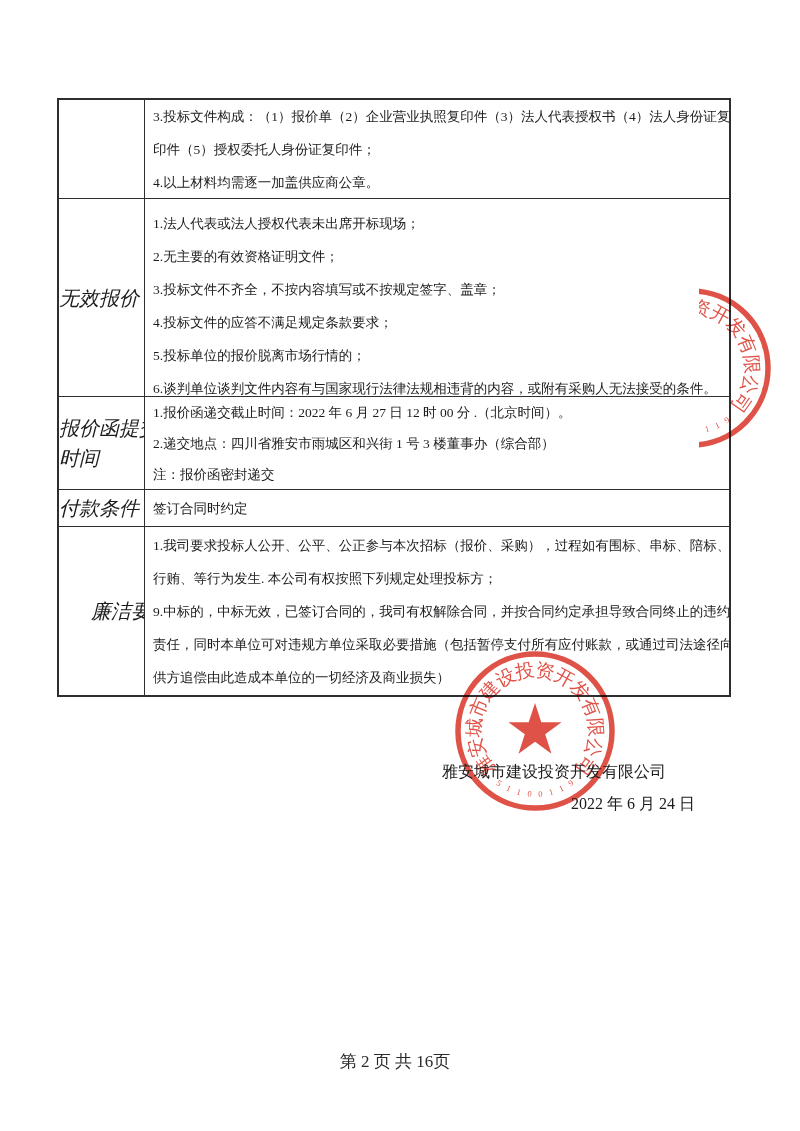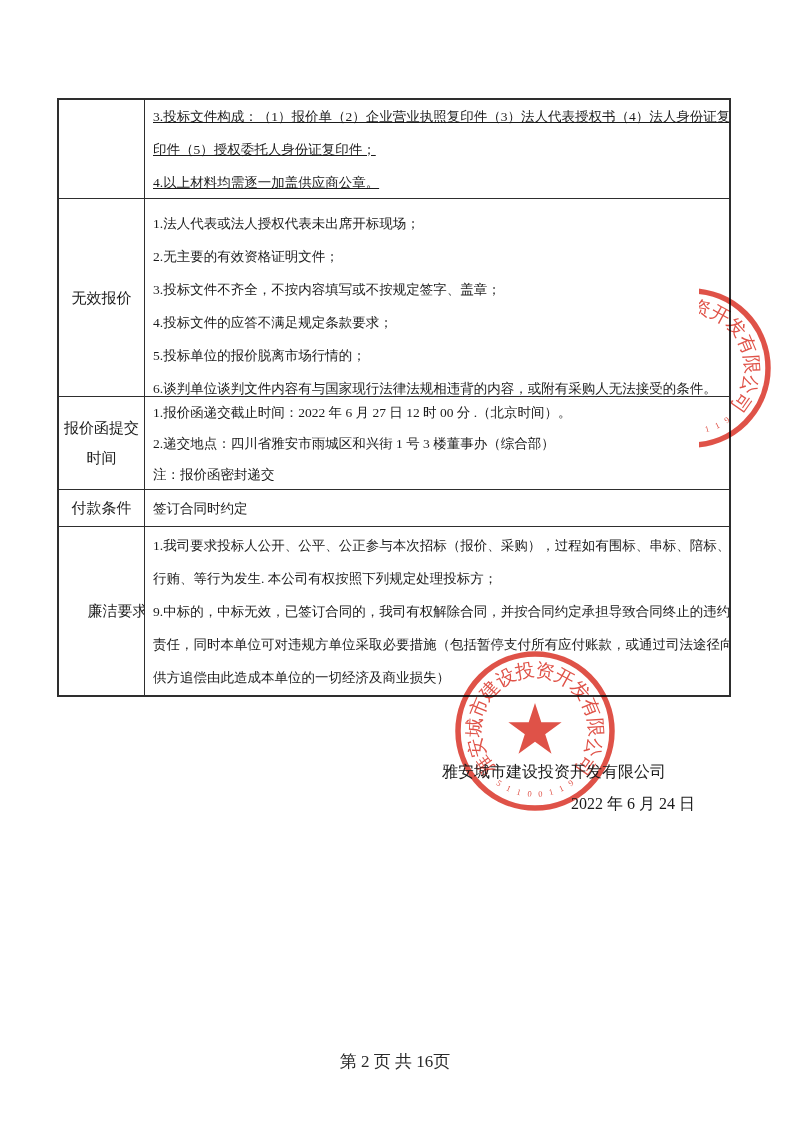--- a/index.html
+++ b/index.html
@@ -12,21 +12,21 @@
   #doc-table{
     position:absolute;left:57px;top:98px;width:674px;
     display:grid;grid-template-columns:86px 1fr;
     border:2px solid #2e2e2e;
     box-sizing:border-box;
     background:transparent;
   }
   .cell{box-sizing:border-box;display:flex;flex-direction:column;justify-content:center;overflow:hidden;}
   .label-cell{
     border-right:1.5px solid #2e2e2e;border-bottom:1.5px solid #2e2e2e;
-    align-items:center;text-align:center;font-size:15px;
+    align-items:flex-start;text-align:center;font-size:20px;font-style:italic;
   }
   .content-cell{
     border-bottom:1.5px solid #2e2e2e;
     padding:0 4px 0 8px;font-size:13.5px;
   }
   .no-bb{border-bottom:none;}
   .txt-line{white-space:nowrap;}
   .lab-line{white-space:nowrap;line-height:30px;}
   
   #sig-company{
@@ -45,21 +45,21 @@
   
   .stamp-svg{position:absolute;mix-blend-mode:multiply;opacity:0.92;}
   #stamp-main{left:450px;top:646px;}
   #stamp-edge{left:606px;top:283px;}
 </style>
 </head>
 <body>
 
 <div id="doc-table">
     <div class="cell label-cell" style="height: 99px;"></div>
-    <div class="cell content-cell" style="height: 99px; text-decoration: underline;">
+    <div class="cell content-cell" style="height: 99px;">
       <div class="txt-line" style="line-height: 33px;">3.投标文件构成：（1）报价单（2）企业营业执照复印件（3）法人代表授权书（4）法人身份证复</div>
       <div class="txt-line" style="line-height: 33px;">印件（5）授权委托人身份证复印件；</div>
       <div class="txt-line" style="line-height: 33px;">4.以上材料均需逐一加盖供应商公章。</div>
     </div>
     <div class="cell label-cell" style="height: 198px;">
       <div class="lab-line">无效报价</div>
     </div>
     <div class="cell content-cell" style="height: 198px;">
       <div class="txt-line" style="line-height: 33px; margin-top: 16px;">1.法人代表或法人授权代表未出席开标现场；</div>
       <div class="txt-line" style="line-height: 33px;">2.无主要的有效资格证明文件；</div>

